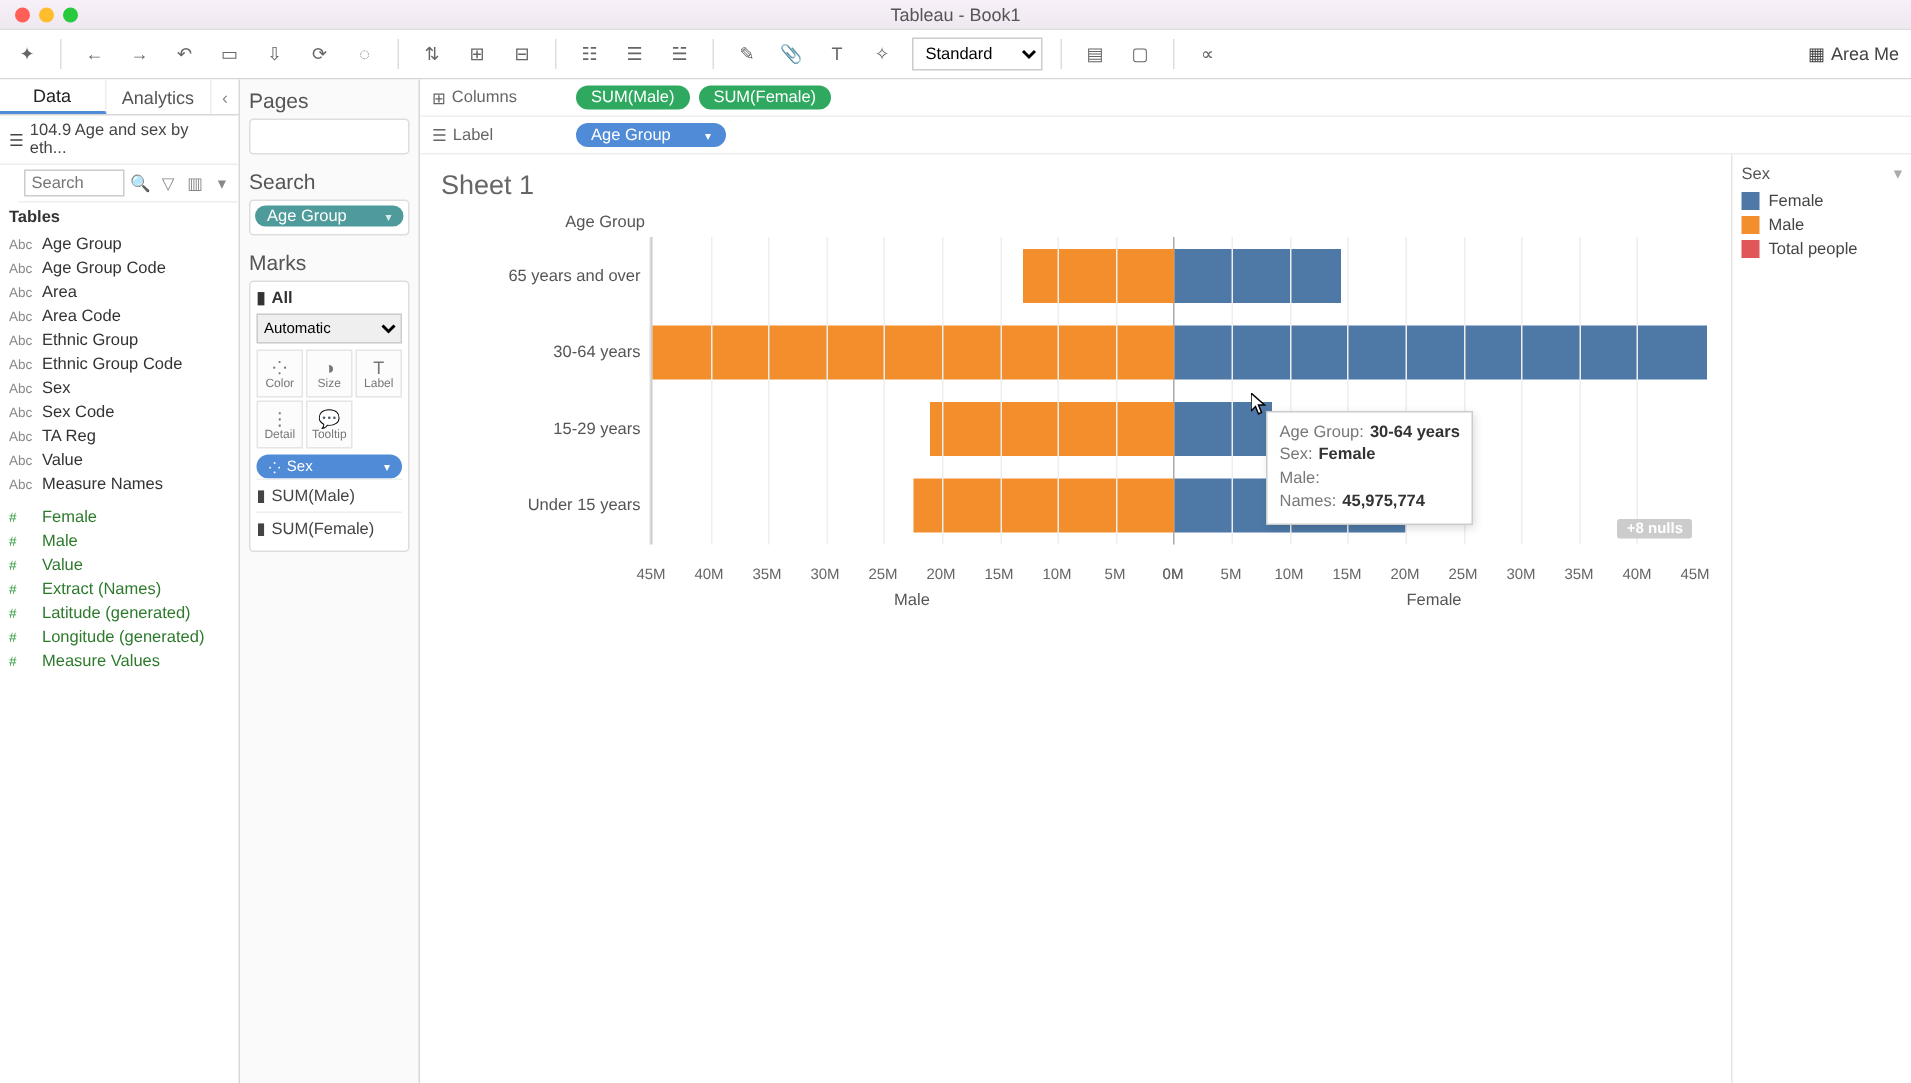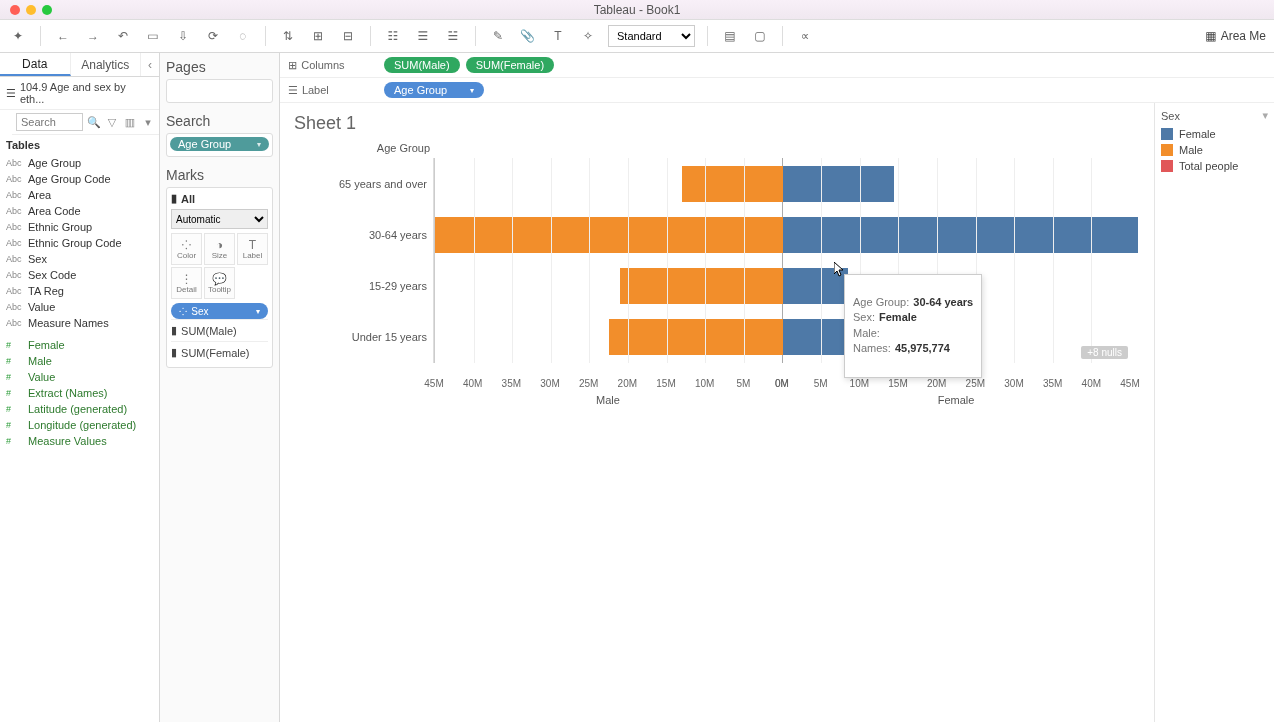--- a/index.html
+++ b/index.html
@@ -72,23 +72,23 @@
 .axis-split-left{ position:absolute; left:0; top:0; width:50%; height:100%; border-right:1px solid #aaa;}
 .axis-split-right{ position:absolute; left:50%; top:0; width:50%; height:100%;}
 .grid-v{ position:absolute; top:0; bottom:0; width:0; border-left:1px solid #eee;}
 .bars-layer{ position:absolute; left:0; top:0; width:100%; height:100%;}
 .bar{ position:absolute; height:36px;}
 .bar.orange{ background:#f28e2b;}
 .bar.blue{ background:#4e79a7;}
 .axis-ticks{ position:absolute; left:140px; right:10px; top:220px; height:30px; font-size:10px; color:#666;}
 .tick{ position:absolute; top:0; transform:translateX(-50%);}
 .axis-title{ position:absolute; top:16px; font-size:11px; color:#555;}
-.nulls-badge{ position:absolute; right:12px; top:188px; background:#ccc; color:#fff; font-size:10px; padding:1px 6px; border-radius:2px;}
-
-.tooltip{ position:absolute; background:#fff; border:1px solid #ccc; box-shadow:1px 2px 6px rgba(0,0,0,.15); font-size:11px; padding:20px 8px; z-index:5; pointer-events:none;}
+.nulls-badge{ position:absolute; right:12px; top:188px; background:#ccc; color:#fff; font-size:10px; padding:1px 6px; border-radius:2px;font-weight:bold;}
+
+.tooltip{ position:absolute; background:#fff; border:1px solid #ccc; box-shadow:1px 2px 6px rgba(0,0,0,.15); font-size:11px; padding:6px 8px; z-index:5; pointer-events:none;}
 .tooltip .trow{ display:flex; gap:4px; line-height:1.4;}
 .tooltip .tk{ color:#777;}
 .tooltip .tv{ font-weight:600;}
 .cursor{ position:absolute; width:14px; height:18px; z-index:6; color:#000;}
 
 .legend-pane{ width:120px; border-left:1px solid #e5e5e5; padding:6px;}
 .legend-title{ font-size:11px; color:#555; margin-bottom:6px; display:flex; justify-content:space-between; align-items:center;}
 .legend-item{ display:flex; align-items:center; gap:6px; font-size:11px; color:#444; margin-bottom:4px;}
 .lsw{ width:12px; height:12px;}
 </style>

